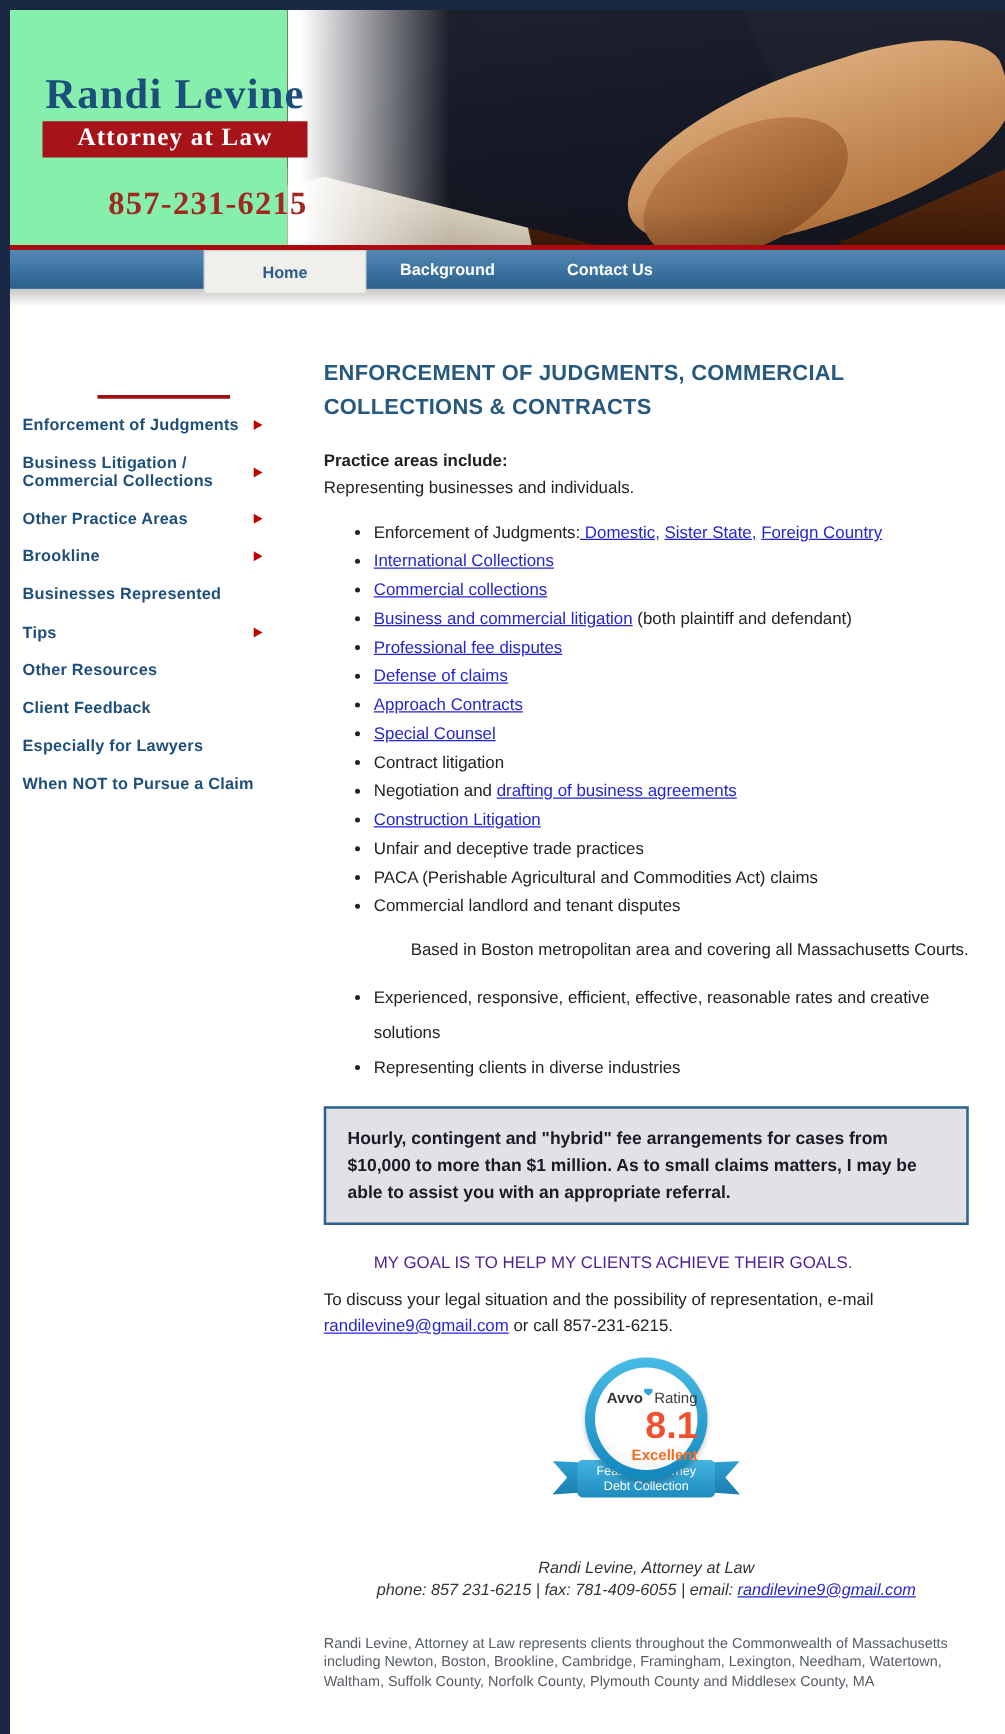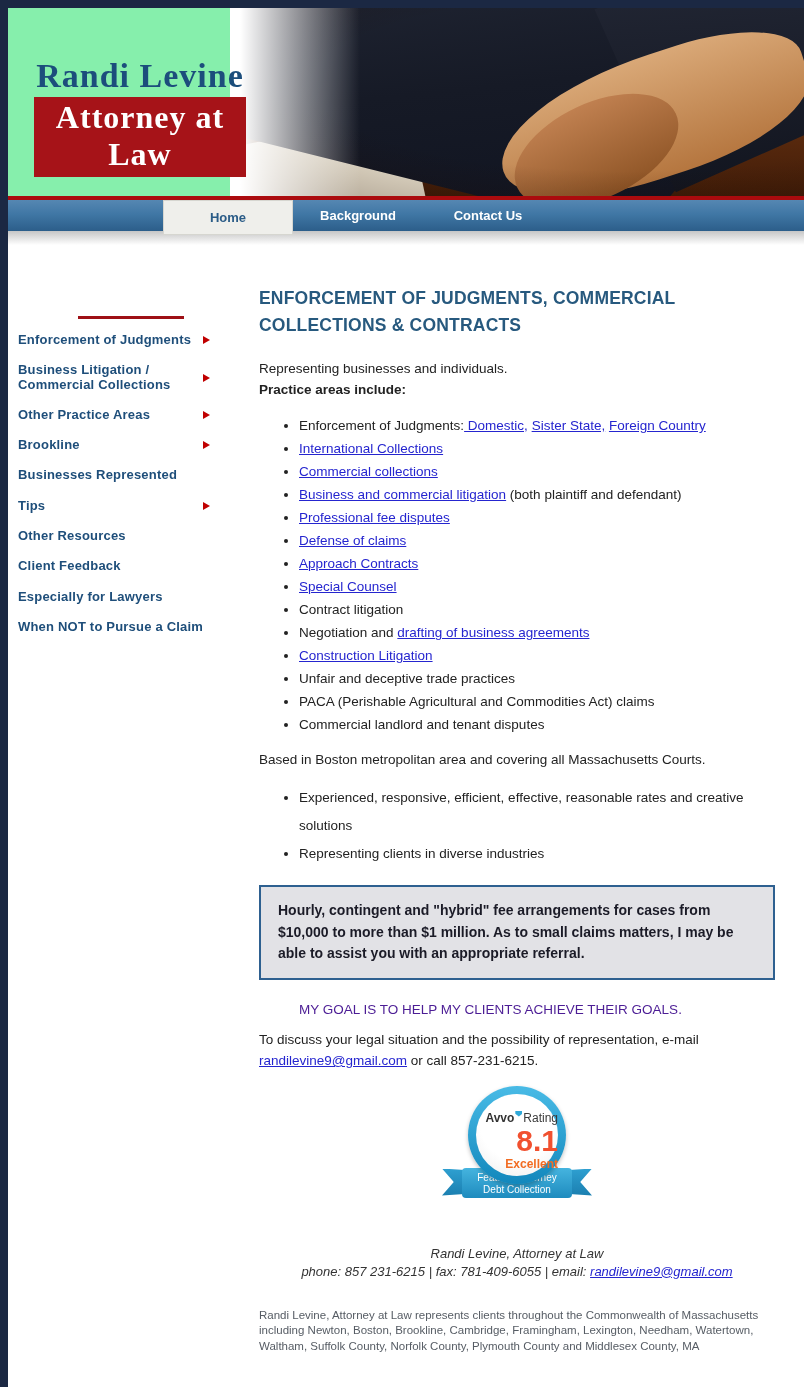--- a/index.html
+++ b/index.html
@@ -21,21 +21,21 @@
   .ph-paper2{position:absolute;top:26px;left:150px;width:250px;height:44px;background:#F2EDE0;transform:rotate(-4deg);}
   .ph-phone{position:absolute;top:22px;left:332px;width:64px;height:15px;background:linear-gradient(#B9B9B5,#8E8E88);border-radius:3px;transform:rotate(-10deg);}
   .ph-sleeve1{position:absolute;top:-90px;left:-80px;width:560px;height:262px;background:linear-gradient(160deg,#2A3040,#161A26 60%,#0F1320);transform:rotate(14deg);border-radius:0 0 90px 40px;}
   .ph-sleeve2{position:absolute;top:-60px;right:-80px;width:260px;height:200px;background:linear-gradient(200deg,#262B3A,#12151F);transform:rotate(-24deg);}
   .ph-hand1{position:absolute;right:-10px;top:48px;width:320px;height:122px;background:linear-gradient(180deg,#D9A877,#B5763F);transform:rotate(-18deg);border-radius:60% 40% 50% 50%;}
   .ph-hand2{position:absolute;right:120px;top:95px;width:175px;height:95px;background:linear-gradient(180deg,#C08050,#8F5526);transform:rotate(-25deg);border-radius:50%;}
   .ph-vig{position:absolute;top:0;left:0;right:0;bottom:0;background:radial-gradient(ellipse at 70% 40%,rgba(0,0,0,0) 55%,rgba(30,10,0,.35));}
   .ph-fade{position:absolute;top:0;left:0;width:130px;bottom:0;background:linear-gradient(90deg,#FFF 8%,rgba(255,255,255,0));}
   .logo-block{position:absolute;top:50px;left:26px;width:212px;z-index:5;font-family:"Liberation Serif","DejaVu Serif",serif;}
   .logo-name{font-size:34px;font-weight:bold;color:#1C4E7C;letter-spacing:1px;text-align:center;line-height:36px;}
-  .logo-tagline{margin-top:3px;background:#A61318;color:#FFFFFF;font-size:32px;font-weight:bold;text-align:center;padding:2px 6px 4px;letter-spacing:1px;}
+  .logo-tagline{margin-top:3px;background:#A61318;color:#FFFFFF;font-size:20px;font-weight:bold;text-align:center;padding:2px 6px 4px;letter-spacing:1px;}
   .logo-phone{margin-top:22px;color:#A02820;font-size:26px;font-weight:bold;text-align:right;letter-spacing:1px;}
   .red-line{height:4px;background:#AB0B0E;}
   
   .nav{position:relative;height:31px;background:linear-gradient(180deg,#5587B2 0%,#4077A5 45%,#2C5E8A 100%);padding-left:155px;box-sizing:border-box;display:flex;z-index:6;}
   .nav-tab{width:130px;line-height:31px;text-align:center;color:#FFFFFF;font-size:13px;font-weight:bold;text-decoration:none;cursor:pointer;}
   .nav-tab.active{background:#EFEFEB;color:#2B5C87;height:35px;line-height:33px;border:1px solid #D6D6D0;box-sizing:border-box;}
   .shadow-strip{height:14px;background:linear-gradient(180deg,#C6C6C6,#FFFFFF);}
   
   .content{position:relative;background:#FFFFFF;min-height:1097px;}
   .sidebar{position:absolute;left:0;top:0;width:210px;padding:85px 0 0 10px;box-sizing:border-box;}
@@ -44,21 +44,21 @@
   .side-label{flex:1;color:#1E4E7A;font-size:13px;font-weight:bold;line-height:1.1;letter-spacing:.2px;}
   .side-arrow{width:0;height:0;border-left:7px solid #C00000;border-top:4px solid transparent;border-bottom:4px solid transparent;margin-left:5px;}
   .main{margin-left:251px;width:516px;padding-top:40px;padding-bottom:28px;}
   .page-title{margin:0 0 19px;font-size:17.5px;line-height:27px;font-weight:bold;color:#27597E;letter-spacing:.2px;}
   .body-text{font-size:13.5px;line-height:21px;color:#222222;}
   .intro{margin:0;}
   .practice-heading{margin:0;font-weight:bold;}
   ul.practice-list{margin:14px 0 13px;padding-left:40px;}
   ul.practice-list li{line-height:23px;font-size:13.5px;color:#222;}
   a.lnk{color:#2525CF;text-decoration:underline;cursor:pointer;}
-  .based{margin:0 0 14px;}
+  .based{margin:0 0 14px;text-align:right;}
   ul.quality-list{margin:14px 0 17px;padding-left:40px;}
   ul.quality-list li{line-height:28px;font-size:13.5px;color:#222;}
   .fee-box{margin:17px 0 0;border:2px solid #2E6090;background:#E2E2E6;padding:13px 17px;font-size:14px;line-height:21.5px;font-weight:bold;color:#1B1B27;}
   .goal{margin:22px 0 0;text-align:left;color:#4c1d95;font-weight:normal;font-size:13.5px;padding-left:40px;}
   .contact-para{margin:12px 0 0;font-size:13.5px;line-height:21.5px;color:#222;}
   
   .badge{position:relative;width:150px;height:114px;margin:14px auto 0;cursor:pointer;}
   .badge-ribbon{position:absolute;bottom:0;left:0;right:0;height:34px;}
   .wing{position:absolute;bottom:4px;width:42px;height:27px;background:linear-gradient(#2E9FD0,#1B7FB0);}
   .wing.left{left:0;clip-path:polygon(0 0,100% 10%,100% 90%,0 100%,28% 50%);}
@@ -154,22 +154,22 @@
             </div>
             <div class="side-item">
               <span class="side-label">When NOT to Pursue a Claim</span>
             </div>
           </div>
       </aside>
 
       <main class="main">
         <h1 class="page-title">ENFORCEMENT OF JUDGMENTS, COMMERCIAL COLLECTIONS &amp; CONTRACTS</h1>
 
+        <p class="body-text practice-heading">Practice areas include:</p>
         <p class="body-text intro">Representing businesses and individuals.</p>
-        <p class="body-text practice-heading">Practice areas include:</p>
 
         <ul class="practice-list">
             <li><span>Enforcement of Judgments:</span><a href="#" class="lnk"> Domestic,</a><span> </span><a href="#" class="lnk">Sister State,</a><span> </span><a href="#" class="lnk">Foreign Country</a></li>
             <li><a href="#" class="lnk">International Collections</a></li>
             <li><a href="#" class="lnk">Commercial collections</a></li>
             <li><a href="#" class="lnk">Business and commercial litigation</a><span> (both plaintiff and defendant)</span></li>
             <li><a href="#" class="lnk">Professional fee disputes</a></li>
             <li><a href="#" class="lnk">Defense of claims</a></li>
             <li><a href="#" class="lnk">Approach Contracts</a></li>
             <li><a href="#" class="lnk">Special Counsel</a></li>

